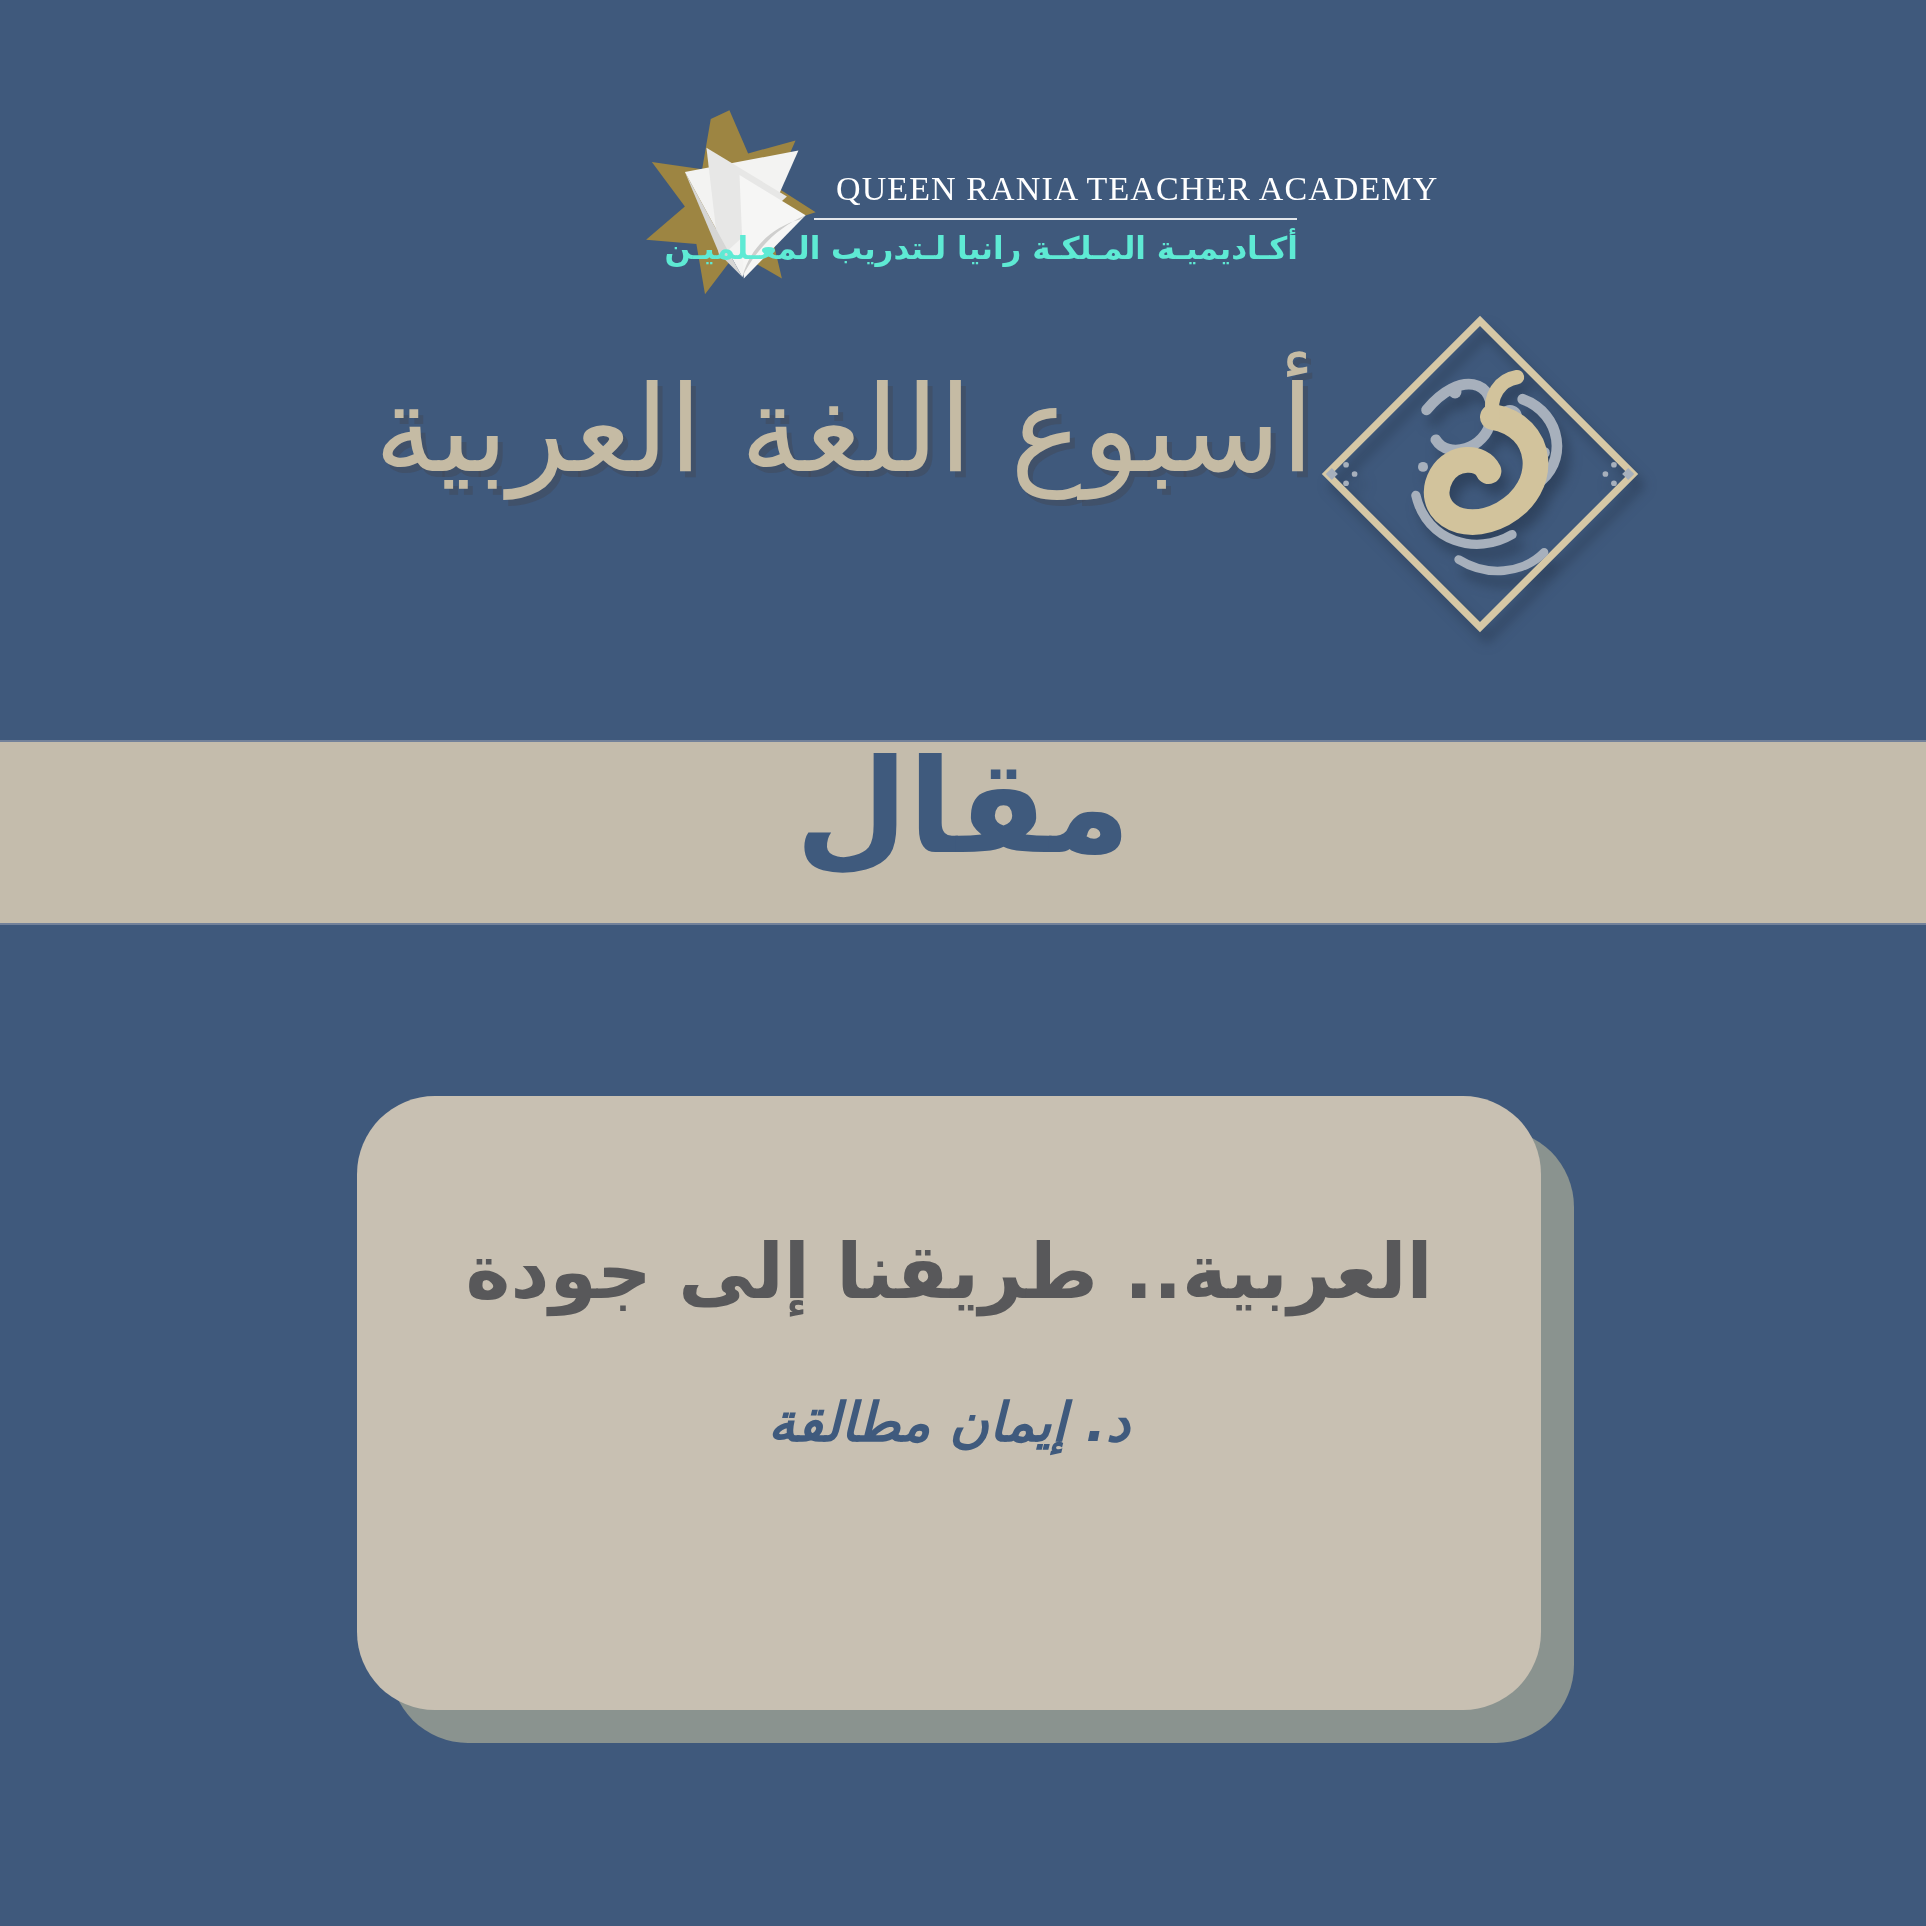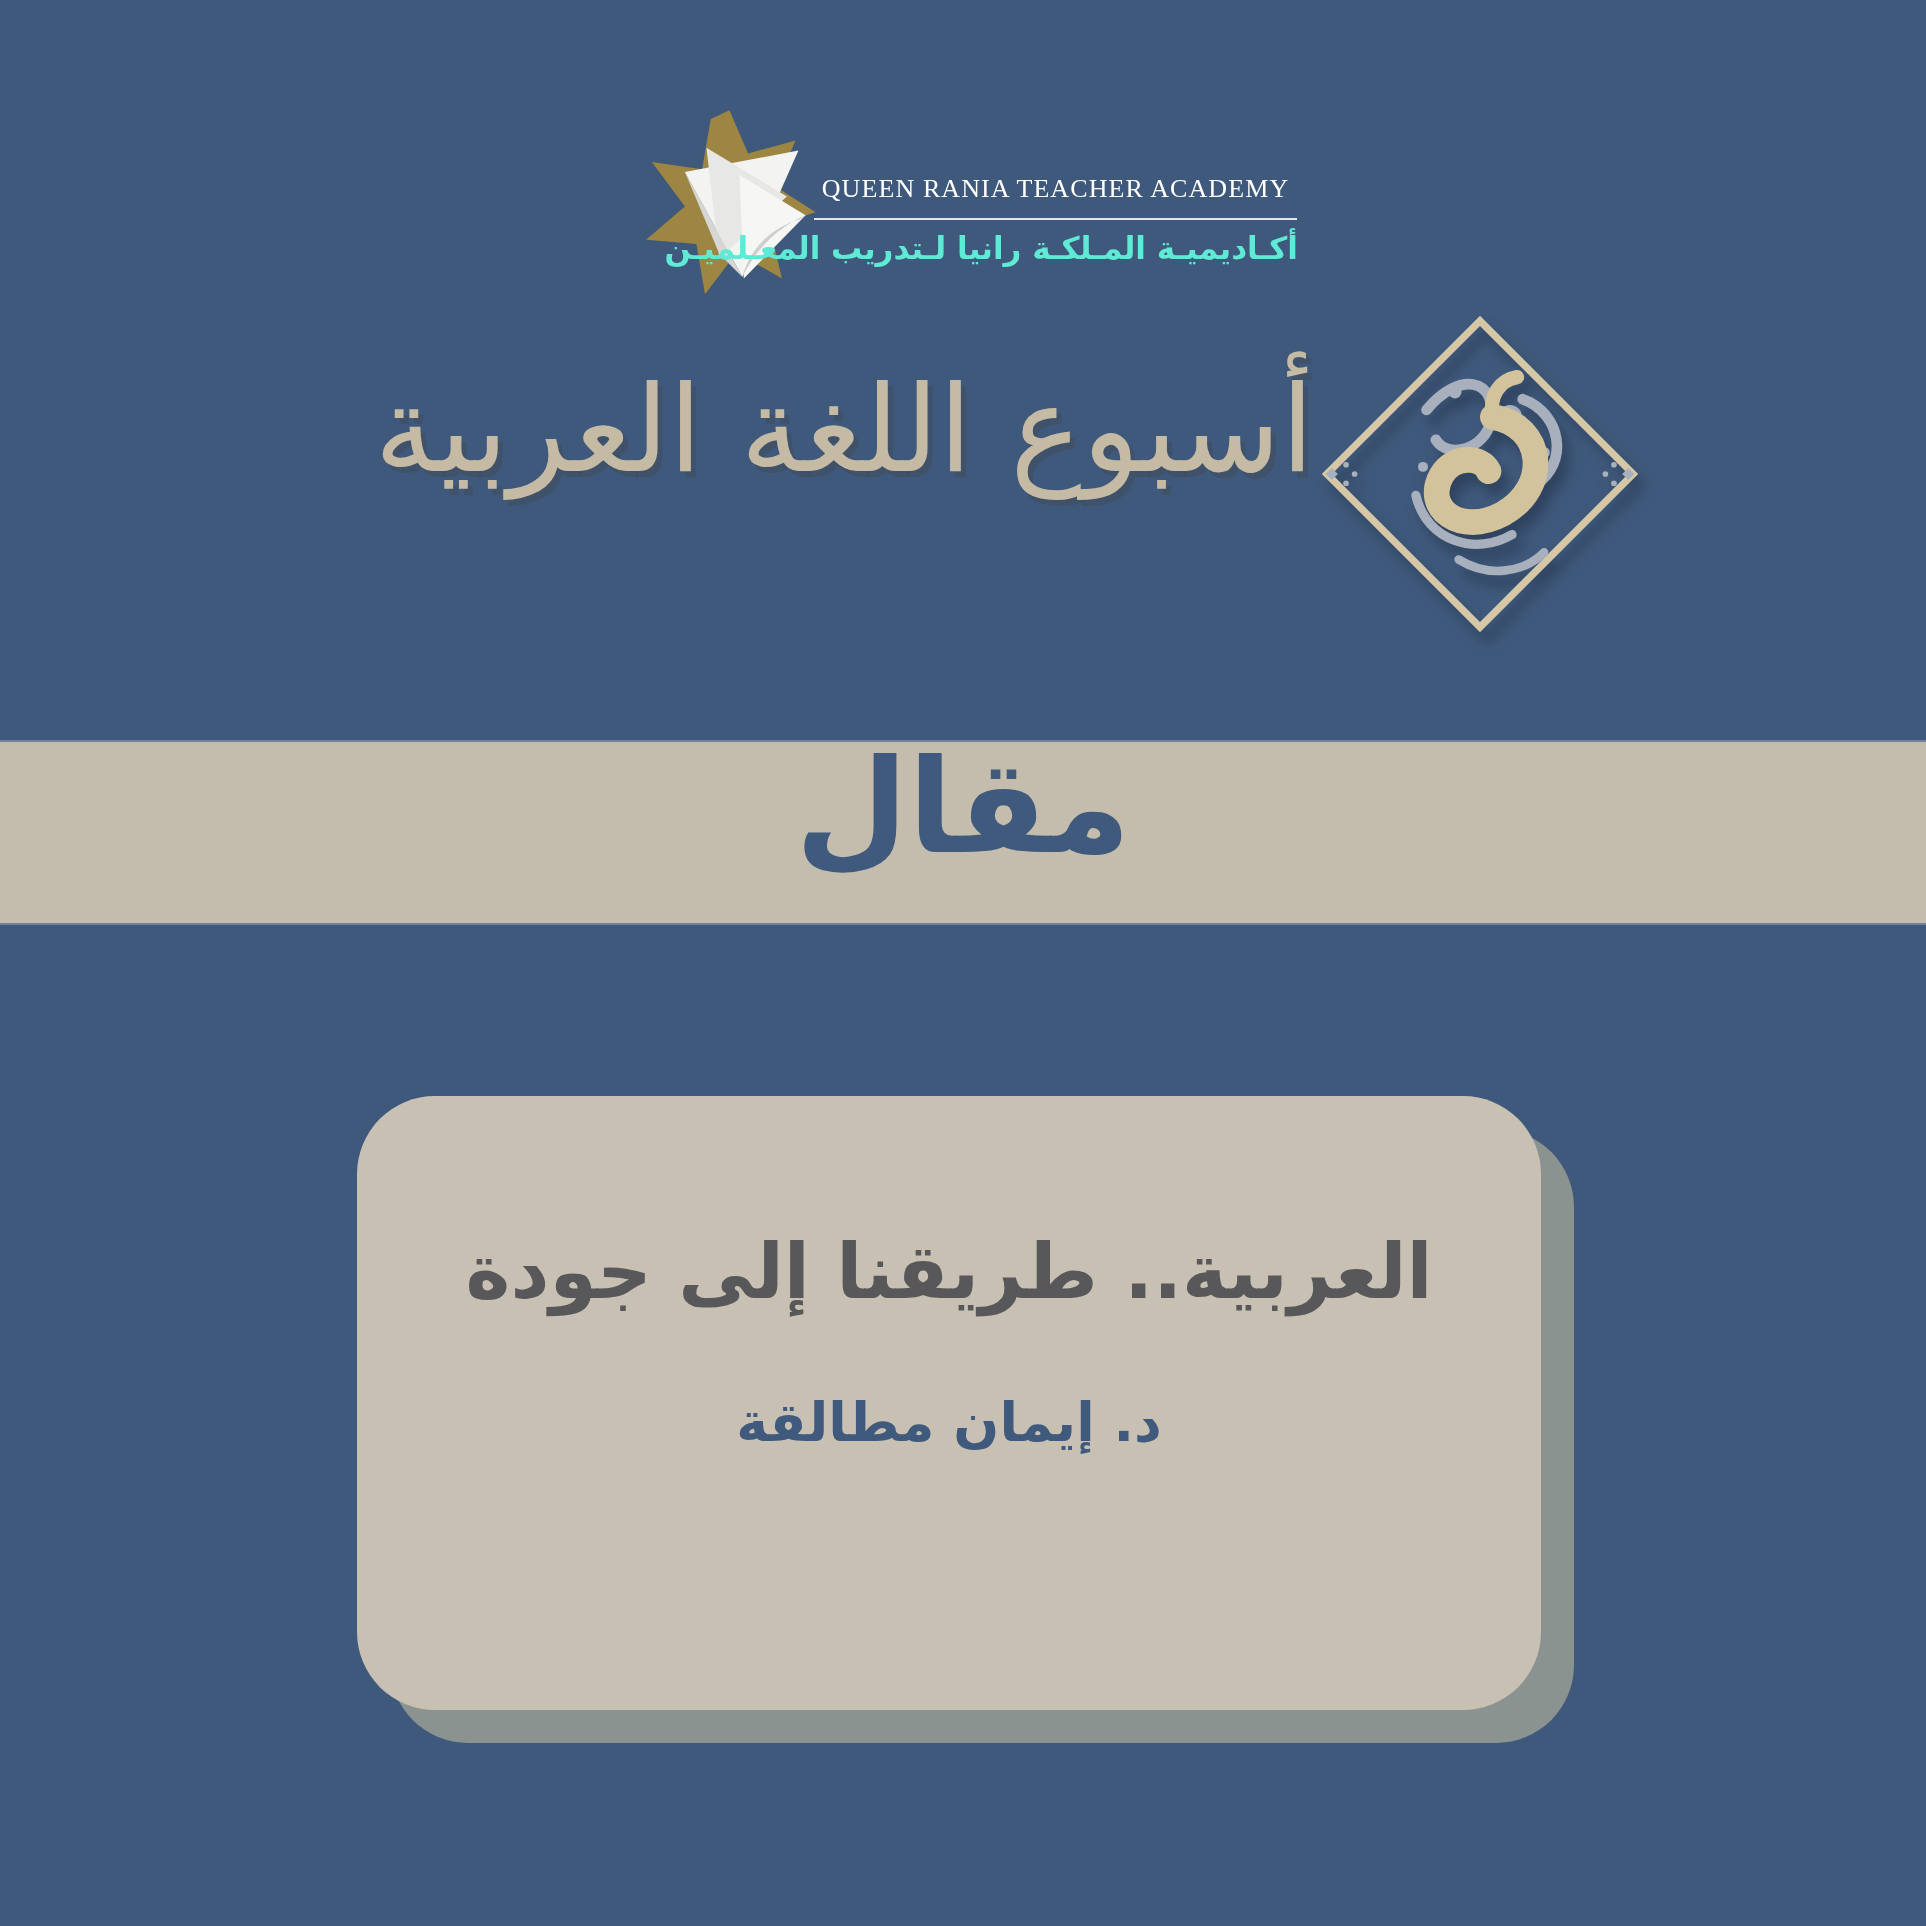--- a/index.html
+++ b/index.html
@@ -25,22 +25,22 @@
 
   
   .logo{position:absolute;left:0;top:0;width:1926px;height:335px;}
   .logo-star{position:absolute;left:633px;top:106px;width:190px;height:194px;}
   .logo-text{
     position:absolute;left:813px;top:170px;width:485px;
     text-align:center;color:#ffffff;
   }
   .logo-en{
     font-family:"Liberation Serif",serif;
-    font-size:26px;line-height:37px;letter-spacing:1.1px;
-    white-space:nowrap;color:#fff;
+    font-size:34px;line-height:37px;letter-spacing:1.1px;
+    white-space:nowrap;color:#fff;margin-left:23px;
   }
   .logo-divider{height:1.4px;background:rgba(255,255,255,.85);margin:11.4px 1.4px 8.6px 1.4px;}
   .logo-ar{
     direction:rtl;font-weight:700;font-size:31px;line-height:40px;
     white-space:nowrap;color:#5eead4;
   }
 
   
   .title{
     position:absolute;right:612px;top:355px;margin:0;
@@ -84,20 +84,21 @@
   .card-title{
     direction:rtl;text-align:center;
     font-weight:700;font-size:76px;line-height:1.82;
     color:var(--gray-text);
   }
   .card-author{
     direction:rtl;text-align:center;
     margin-top:50px;
     font-weight:700;font-size:54px;line-height:1.2;
     color:var(--blue-text);
+    font-style:italic;
   }
 </style>
 </head>
 <body>
 
 <div class="canvas">
 
   <header class="logo">
     <svg class="logo-star" viewBox="0 0 260 270" aria-hidden="true">
       <polygon points="132,6 158,66 224,48 196,112 252,148 188,168 205,240 142,204 98,262 86,192 16,186 70,140 24,78 94,88 106,18" fill="#9d8542"></polygon>

